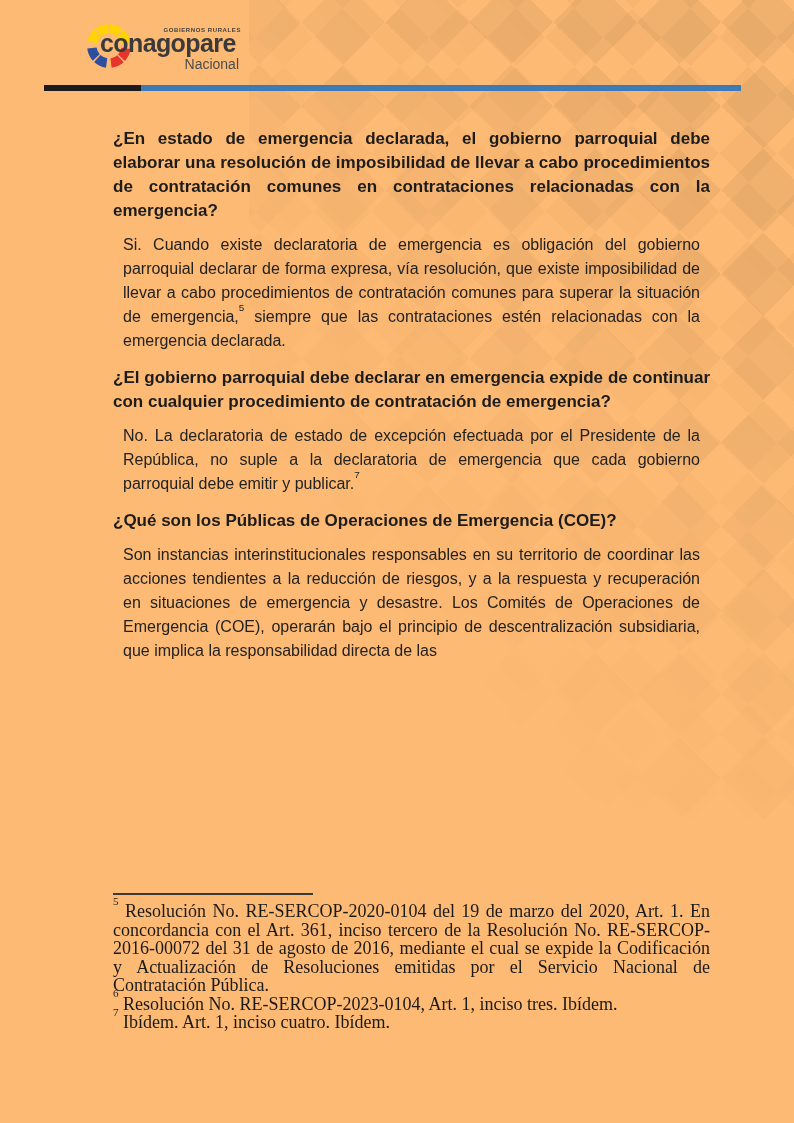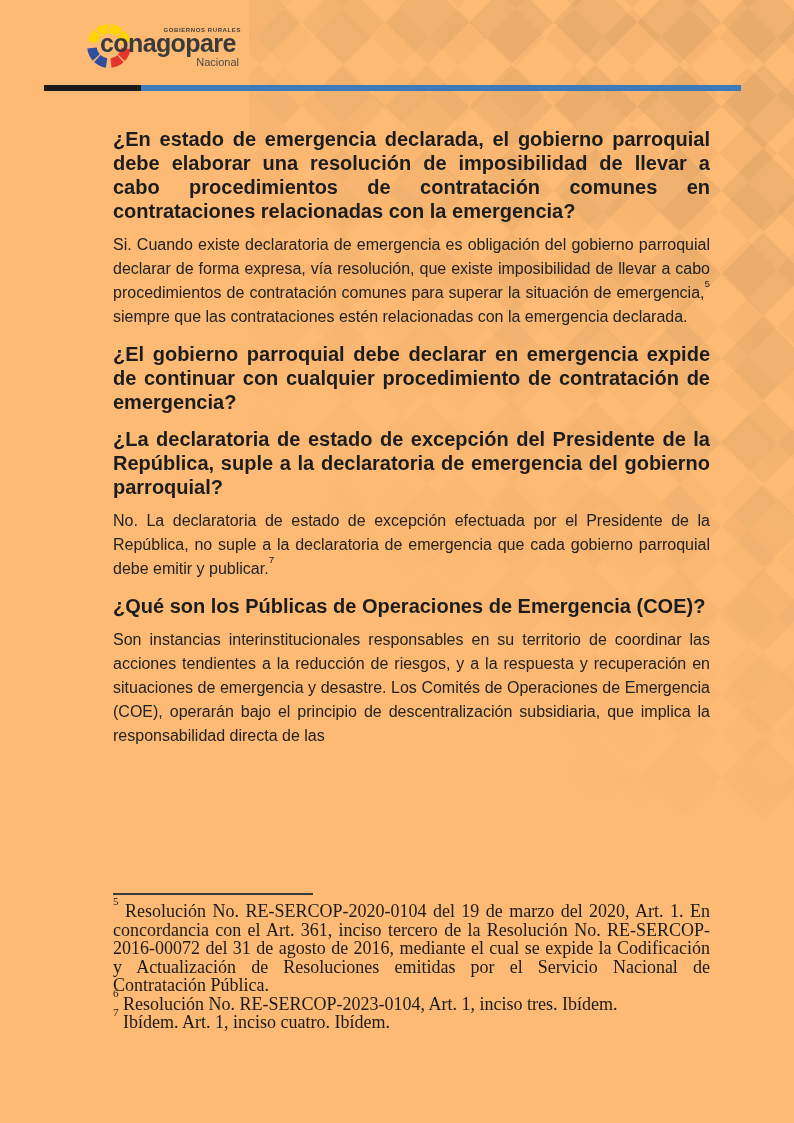--- a/index.html
+++ b/index.html
@@ -43,40 +43,40 @@
     font-size:25px; line-height:26px; font-weight:700;
     letter-spacing:-0.6px; color:#3a3a3a;
   }
   .logo-tagline {
     position:absolute; right:4px; top:7px;
     font-size:6px; font-weight:700; letter-spacing:0.6px; color:#3f3f3f;
     white-space:nowrap;
   }
   .logo-subtitle {
     position:absolute; right:6px; top:36px;
-    font-size:11px; color:#4c4c4c; white-space:nowrap;
+    font-size:14px; color:#4c4c4c; white-space:nowrap;
   }
 
   
   .divider { position:absolute; left:44px; top:85px; width:697px; height:6px; display:flex; }
   .divider .seg-black { width:97px;  height:100%; background: var(--divider-black, #1b1b1b); }
   .divider .seg-blue  { width:600px; height:100%; background: var(--divider-blue,  #3d7ab8); }
 
   
   .content {
     position:absolute; left:113px; top:127px; width:597px;
     color: var(--text, #212121);
     text-align:justify;
   }
   .q-heading {
-    font-size:20px; line-height:24px; font-weight:700;
+    font-size:17px; line-height:24px; font-weight:700;
     margin:13px 0 10px 0; color:#1c1c1c;
   }
   .section:first-child .q-heading { margin-top:0; }
-  .a-para { font-size:16px; line-height:24px; margin:0; color:#222; }
+  .a-para { font-size:16px; line-height:24px; margin:10px; color:#222; }
   .a-para strong { font-weight:700; }
   sup { font-size:0.62em; line-height:0; position:relative; top:-0.45em; }
 
   
   .footnotes {
     position:absolute; left:113px; top:893px; width:597px;
     font-family:"Liberation Serif", serif;
     font-size:18px; line-height:18.5px; color:#1a1a1a; text-align:justify;
   }
   .footnote-rule { width:200px; height:2px; background:#3a3a3a; margin-bottom:7px; }
@@ -112,21 +112,20 @@
 
   <div class="content">
     <div class="section">
       <h2 class="q-heading">¿En estado de emergencia declarada, el gobierno parroquial debe elaborar una resolución de imposibilidad de llevar a cabo procedimientos de contratación comunes en contrataciones relacionadas con la emergencia?</h2>
       <p class="a-para"><span> Si. Cuando existe declaratoria de emergencia es obligación del gobierno parroquial declarar de forma expresa, vía resolución, que existe imposibilidad de llevar a cabo procedimientos de contratación comunes para superar la situación de emergencia,</span><sup>5</sup><span> siempre que las contrataciones estén relacionadas con la emergencia declarada.</span></p>
     </div>
     <div class="section">
       <h2 class="q-heading">¿El gobierno parroquial debe declarar en emergencia expide de continuar con cualquier procedimiento de contratación de emergencia?</h2>
     </div>
     <div class="section">
-      <h2 class="q-heading">¿La declaratoria de estado de excepción del Presidente de la República, suple a la declaratoria de emergencia del gobierno parroquial?</h2>
       <p class="a-para"><span>No. La declaratoria de estado de excepción efectuada por el Presidente de la República, no suple a la declaratoria de emergencia que cada gobierno parroquial debe emitir y publicar.</span><sup>7</sup></p>
     </div>
     <div class="section">
       <h2 class="q-heading">¿Qué son los Públicas de Operaciones de Emergencia (COE)?</h2>
       <p class="a-para"><span>Son instancias interinstitucionales responsables en su territorio de coordinar las acciones tendientes a la reducción de riesgos, y a la respuesta y recuperación en situaciones de emergencia y desastre. Los Comités de Operaciones de Emergencia (COE), operarán bajo el principio de descentralización subsidiaria, que implica la responsabilidad directa de las</span></p>
     </div>
   </div>
 
   <div class="footnotes">
     <div class="footnote-rule"></div>

